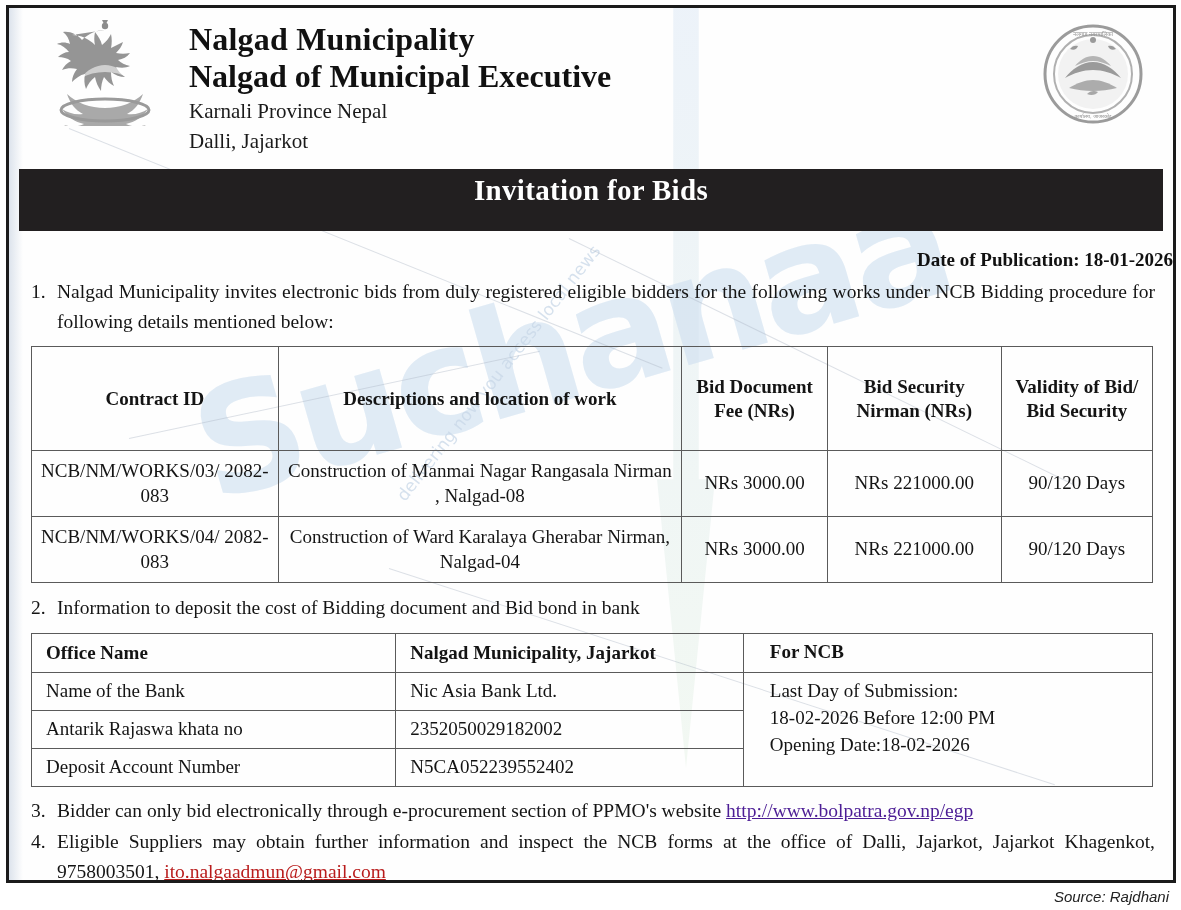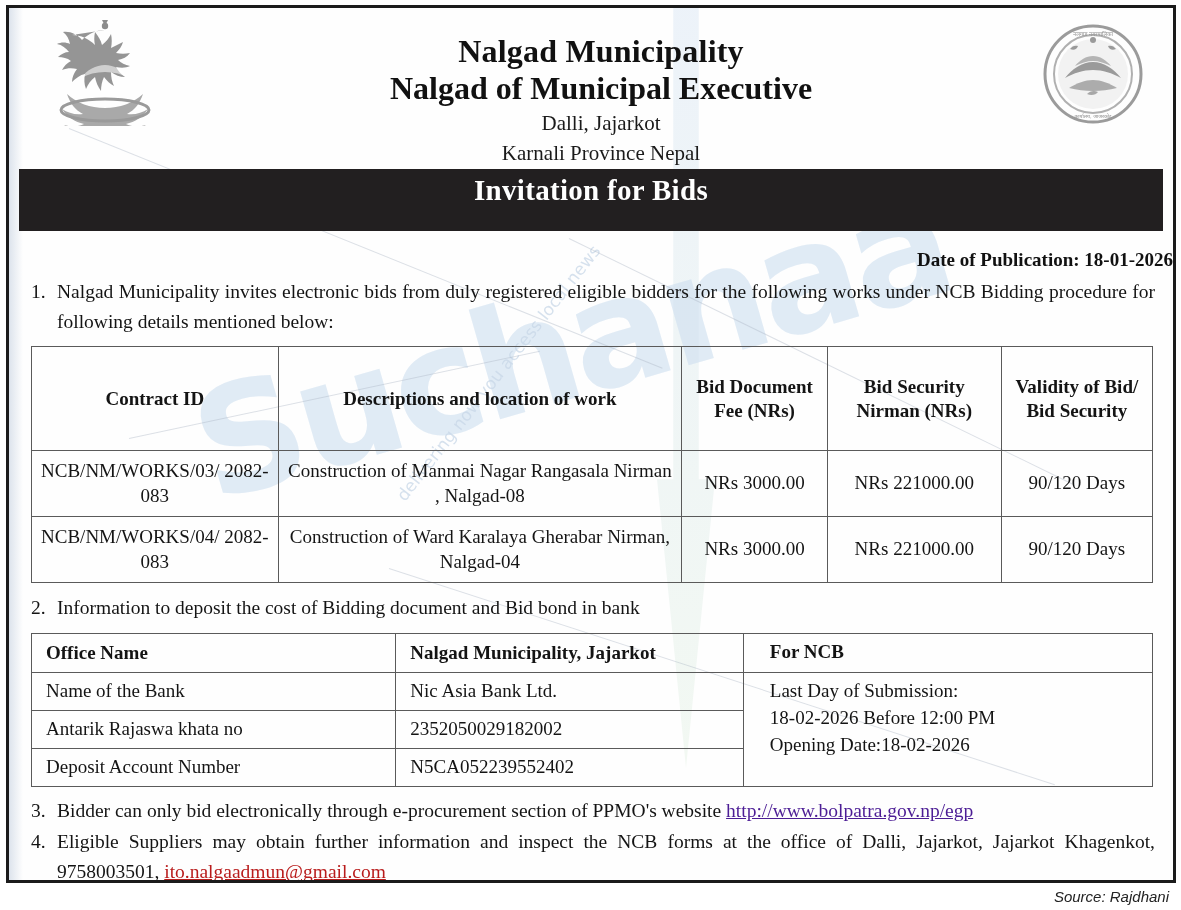--- a/index.html
+++ b/index.html
@@ -89,22 +89,21 @@
     left: 32px; top: 10px;
     width: 128px; height: 108px;
   }
   .emblem-right {
     position: absolute;
     right: 28px; top: 14px;
     width: 104px; height: 104px;
   }
   .title-block {
     position: absolute;
-    left: 180px; right: 160px; top: 24px;
-    text-align: center;
+    left: 180px; right: 160px; top: 12px;
   }
   .org-title-1 {
     font-size: 32px; font-weight: bold;
     letter-spacing: .2px;
     line-height: 1.22;
     color: #111;
   }
   .org-title-2 {
     font-size: 32px; font-weight: bold;
     line-height: 1.22;
@@ -242,22 +241,22 @@
             <path d="M40 60c6-8 15-13 24-13s18 5 24 13c-7-4-15-6-24-6s-17 2-24 6z" fill="#fff" opacity=".55"></path>
             <circle cx="64" cy="8" r="3.2"></circle>
             <path d="M61 2h6l-3 6z"></path>
           </g>
         </svg>
       </div>
 
       <div class="title-block">
         <div class="org-title-1">Nalgad Municipality</div>
         <div class="org-title-2">Nalgad of Municipal Executive</div>
+        <div class="org-sub">Karnali Province Nepal</div>
         <div class="org-sub">Dalli, Jajarkot</div>
-        <div class="org-sub">Karnali Province Nepal</div>
       </div>
 
       <div class="emblem-right">
         <svg viewBox="0 0 104 104" width="104" height="104" aria-hidden="true">
           <circle cx="52" cy="52" r="48" fill="none" stroke="#9b9b9b" stroke-width="3"></circle>
           <circle cx="52" cy="52" r="39" fill="none" stroke="#b0b0b0" stroke-width="2"></circle>
           <circle cx="52" cy="52" r="35" fill="#f2f2f2"></circle>
           <g fill="#9a9a9a">
             <path d="M24 56c7-9 17-16 28-16s21 7 28 16c-9-5-18-8-28-8s-19 3-28 8z"></path>
             <path d="M28 66c8-5 16-8 24-8s16 3 24 8c-8 2-16 3-24 3s-16-1-24-3z" opacity=".8"></path>

